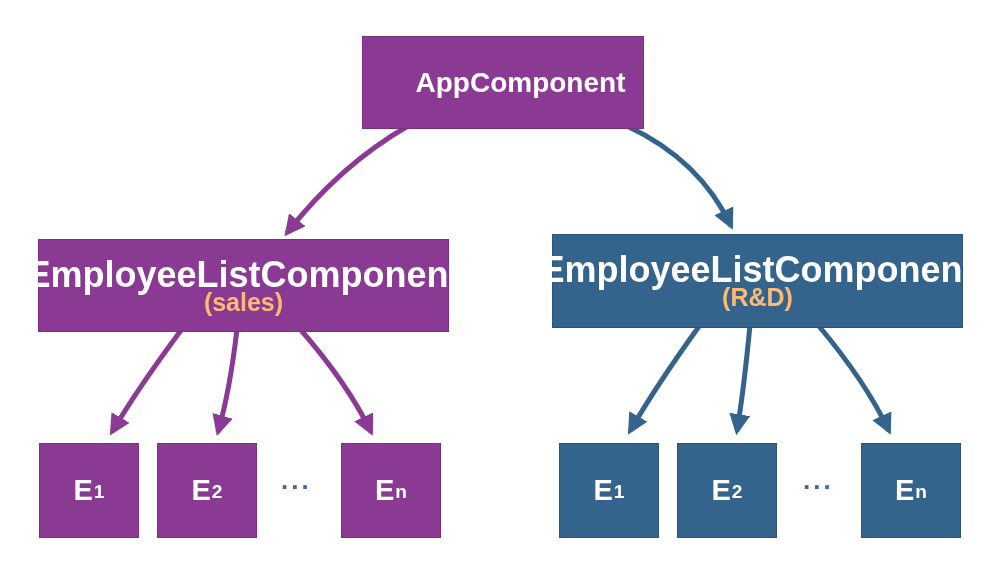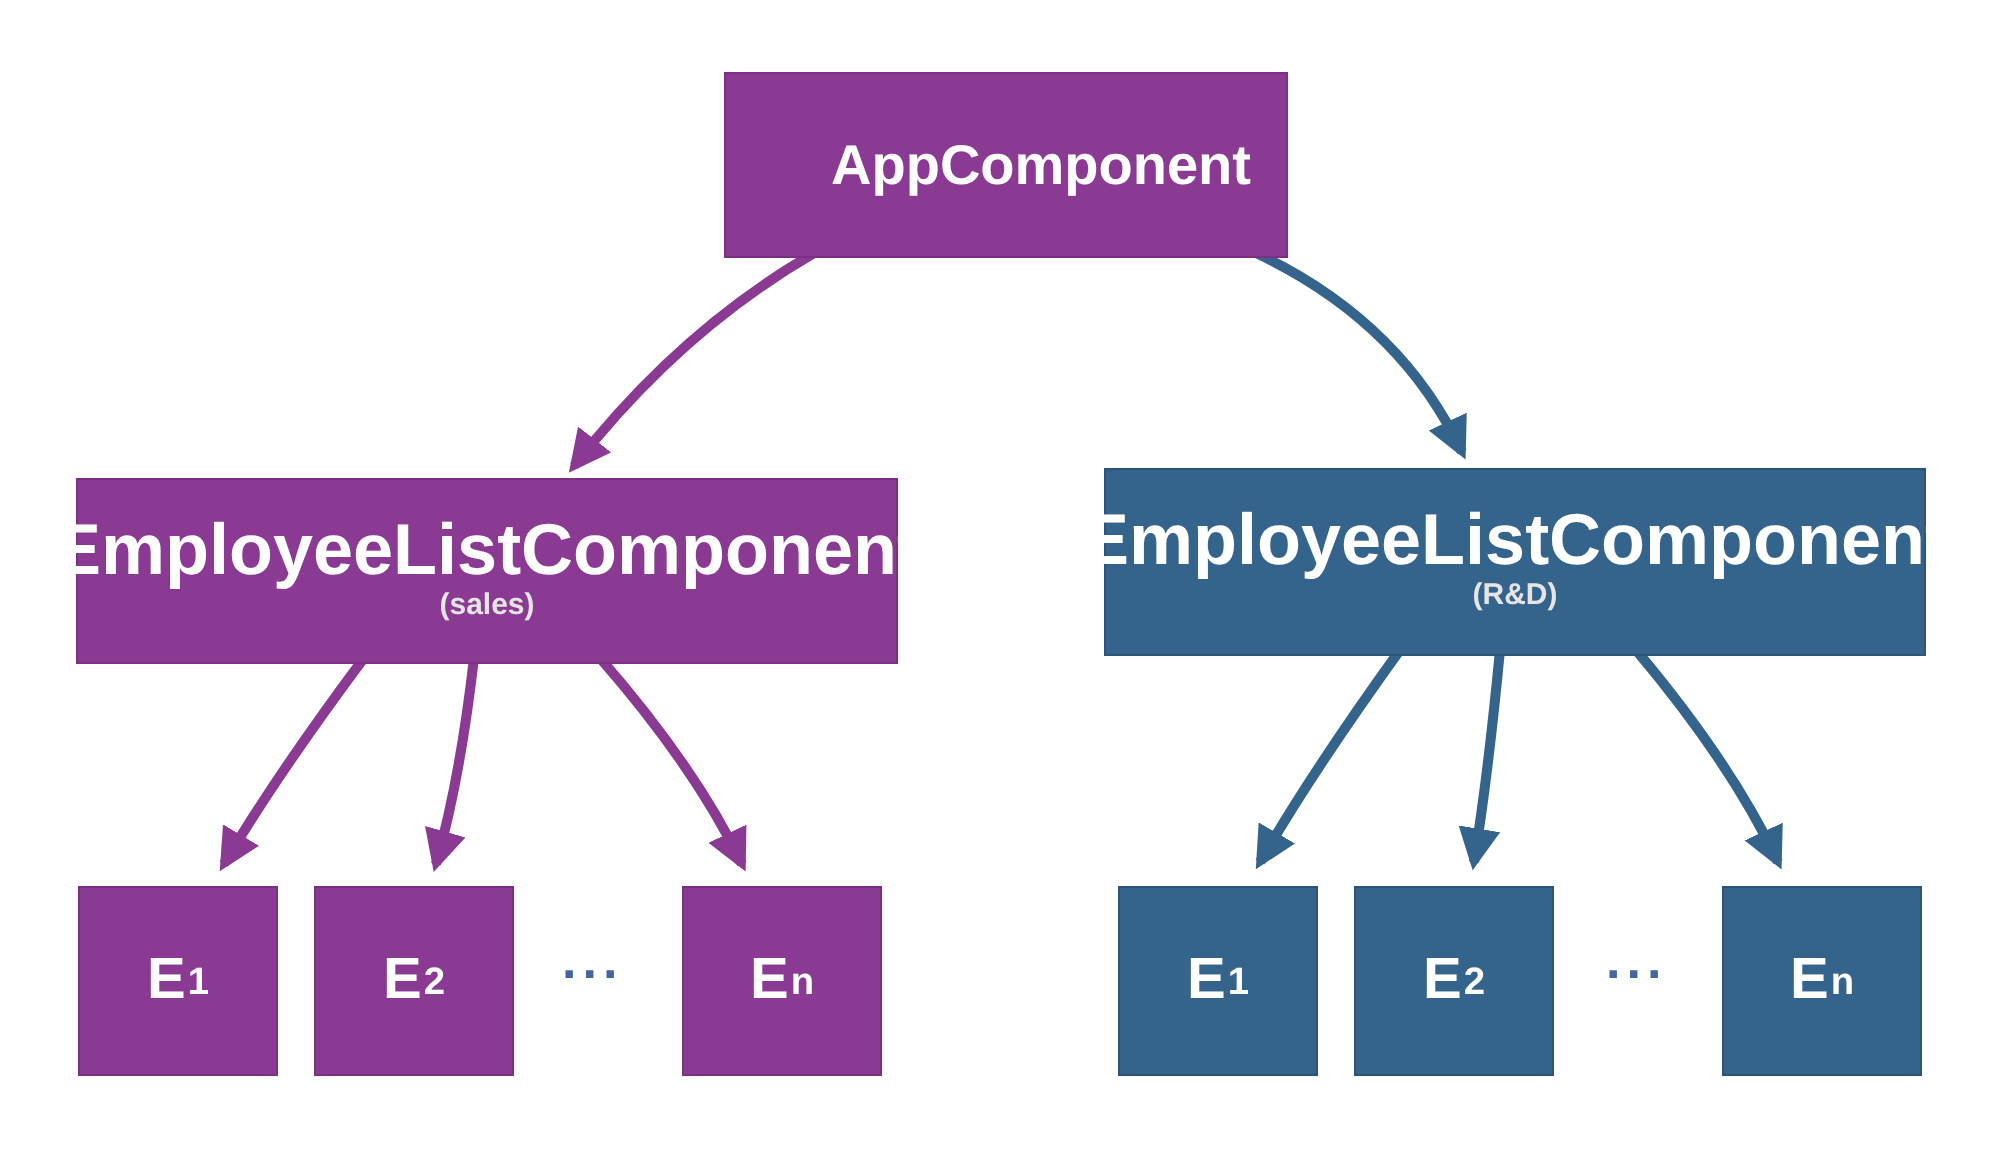--- a/index.html
+++ b/index.html
@@ -54,23 +54,23 @@
   }
   .branch-rnd {
     left: 552px; top: 234px;
     width: 411px; height: 94px;
   }
   .branch-title {
     font-size: 36px;
     line-height: 33px;
   }
   .branch-subtitle {
-    font-size: 15px;
+    font-size: 25px;
     line-height: 23px;
-    color: #e5e5e5;
+    color: #fdba74;
   }
   .leaf {
     position: absolute;
     z-index: 2;
     box-sizing: border-box;
     top: 443px;
     width: 100px;
     height: 95px;
     display: flex;
     align-items: center;

